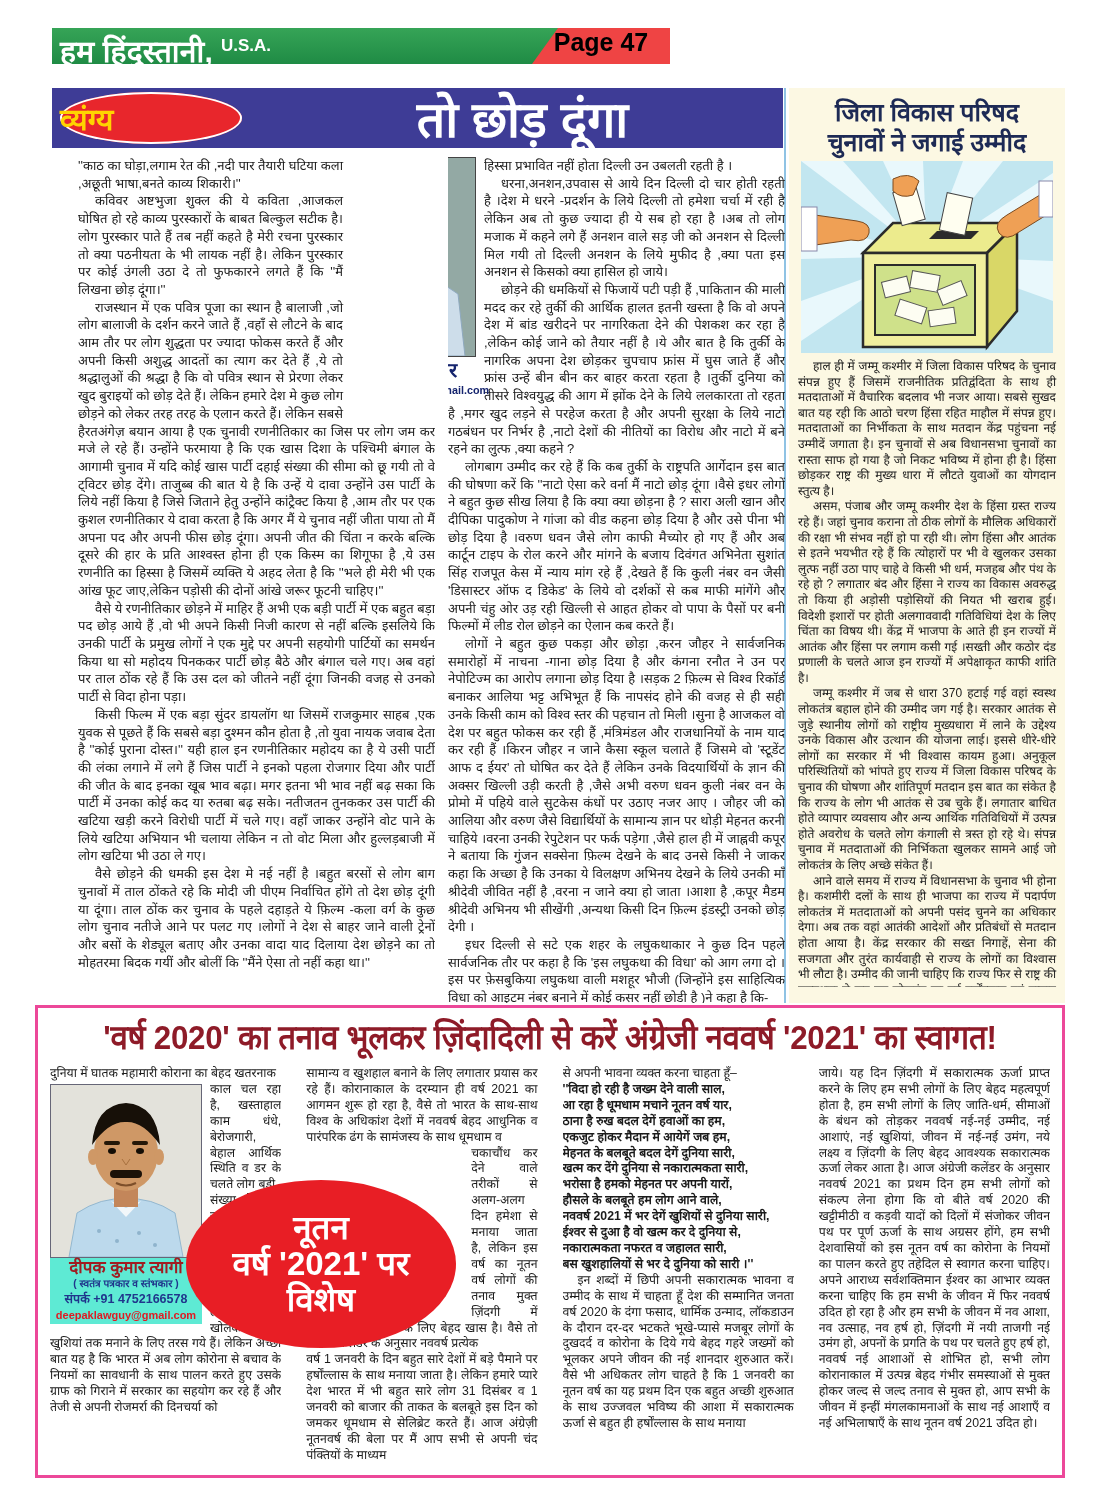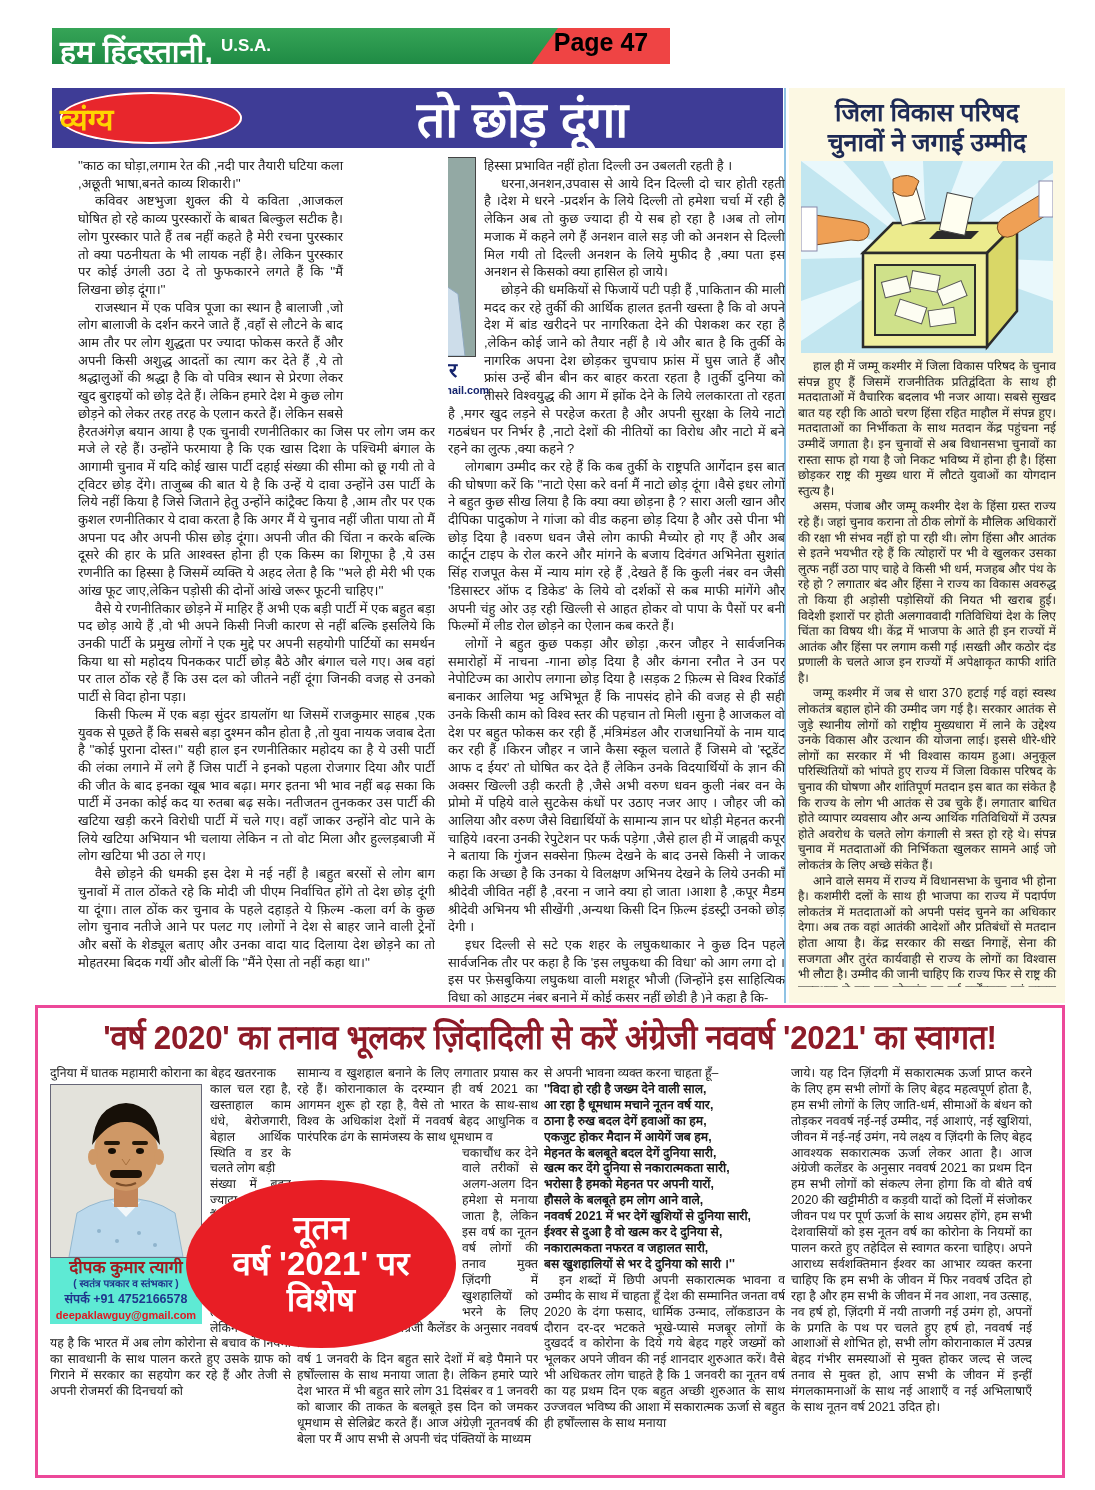--- a/index.html
+++ b/index.html
@@ -54,21 +54,21 @@
   .side-text { padding:0 9px; height:628px; overflow:hidden; text-align:justify;
                font-size:12px; line-height:15.6px; }
   .side-text p { margin:0; text-indent:15px; }
 
   
   .bottom-box { position:absolute; left:35px; top:1005px; width:1030px; height:473px;
                 border:3px solid #ec4899; background:#fff; box-sizing:border-box; overflow:hidden; }
   .bottom-headline { margin-top:5px; text-align:center; color:#8e1b28; font-weight:bold;
                      font-size:34px; white-space:nowrap; transform:scaleX(.92); transform-origin:center;
                      letter-spacing:-.3px; }
-  .bottom-cols { display:flex; gap:6px; padding:7px 12px 0;align-items:center; }
+  .bottom-cols { display:flex; gap:25px; padding:7px 12px 0;align-items:center; }
   .bcol { width:241px; height:400px; overflow:hidden; text-align:justify;
           font-size:12.3px; line-height:15.9px; }
   .bcol p { margin:0; }
   .bcol p.bi { text-indent:15px; }
   .deepak-box { float:left; width:152px; margin:2px 8px 2px 0; text-align:center; background:#5eead4;
                 position:relative; z-index:2; }
   .deepak-photo { display:block; border:1px solid #667; }
   .deepak-name { color:#a01d22; font-weight:bold; font-size:17px; margin-top:2px; }
   .deepak-role { color:#20368c; font-weight:bold; font-size:10.2px; }
   .deepak-contact { color:#20368c; font-weight:bold; font-size:12.5px; }

